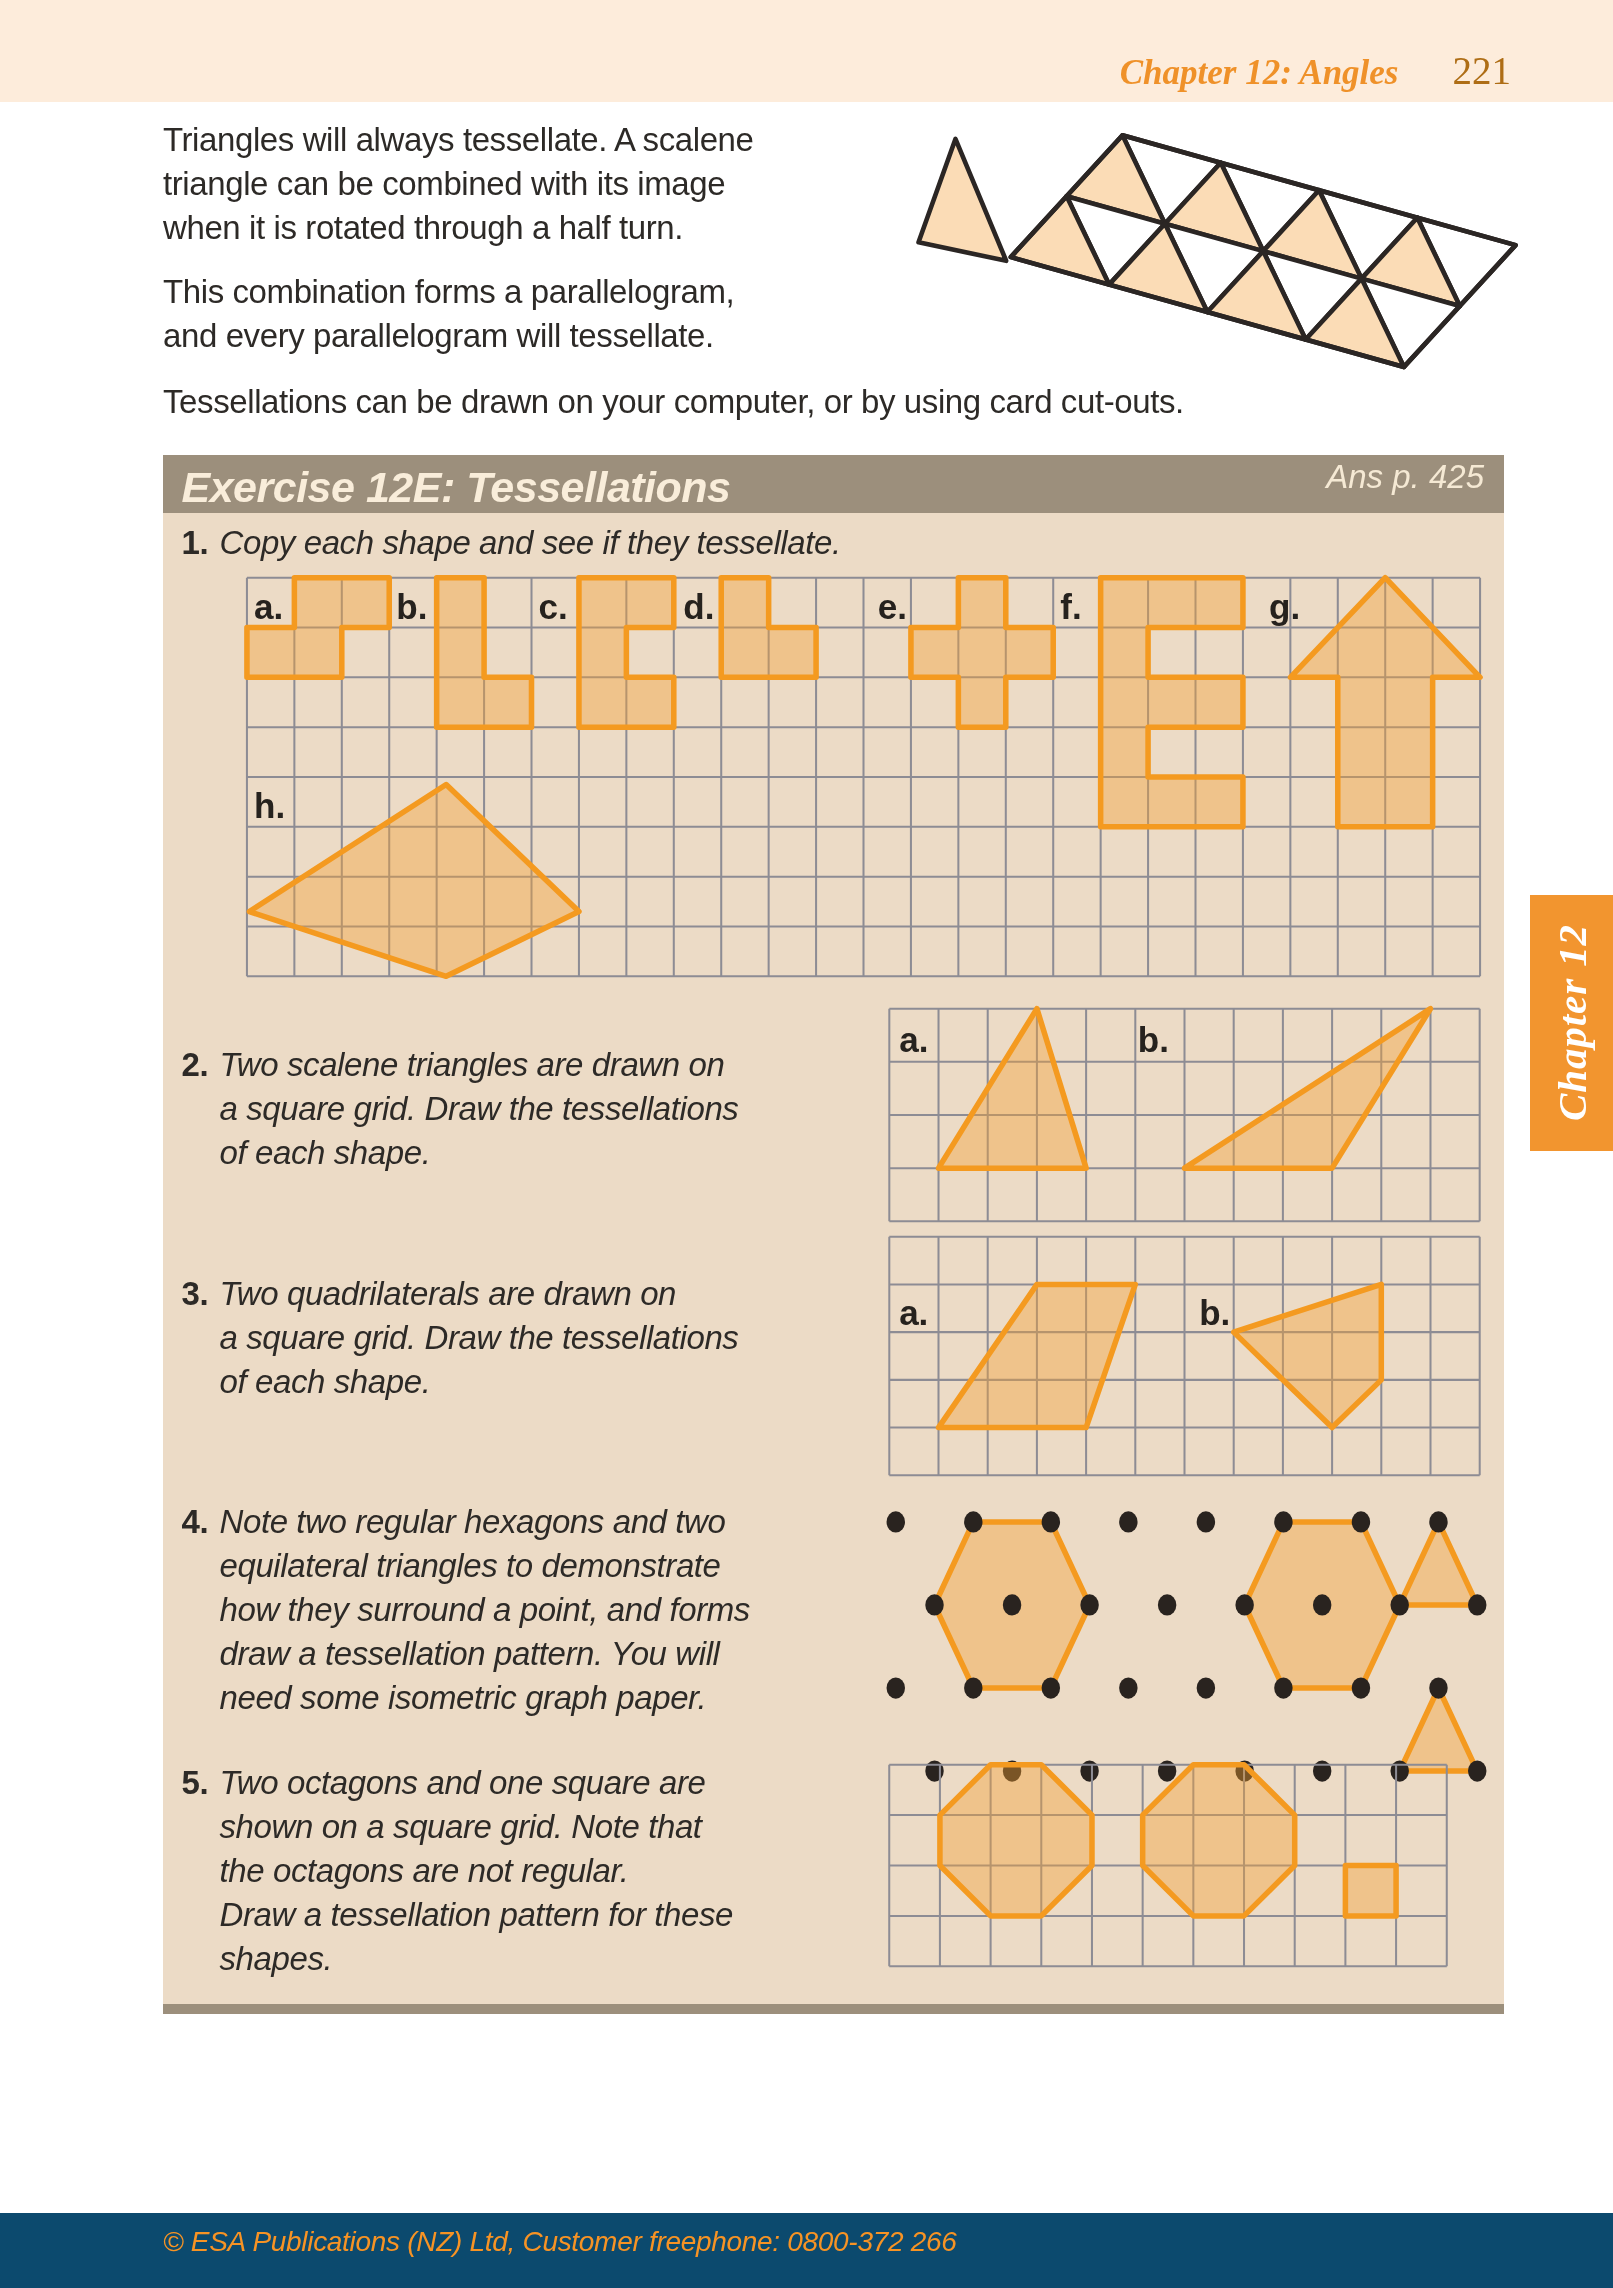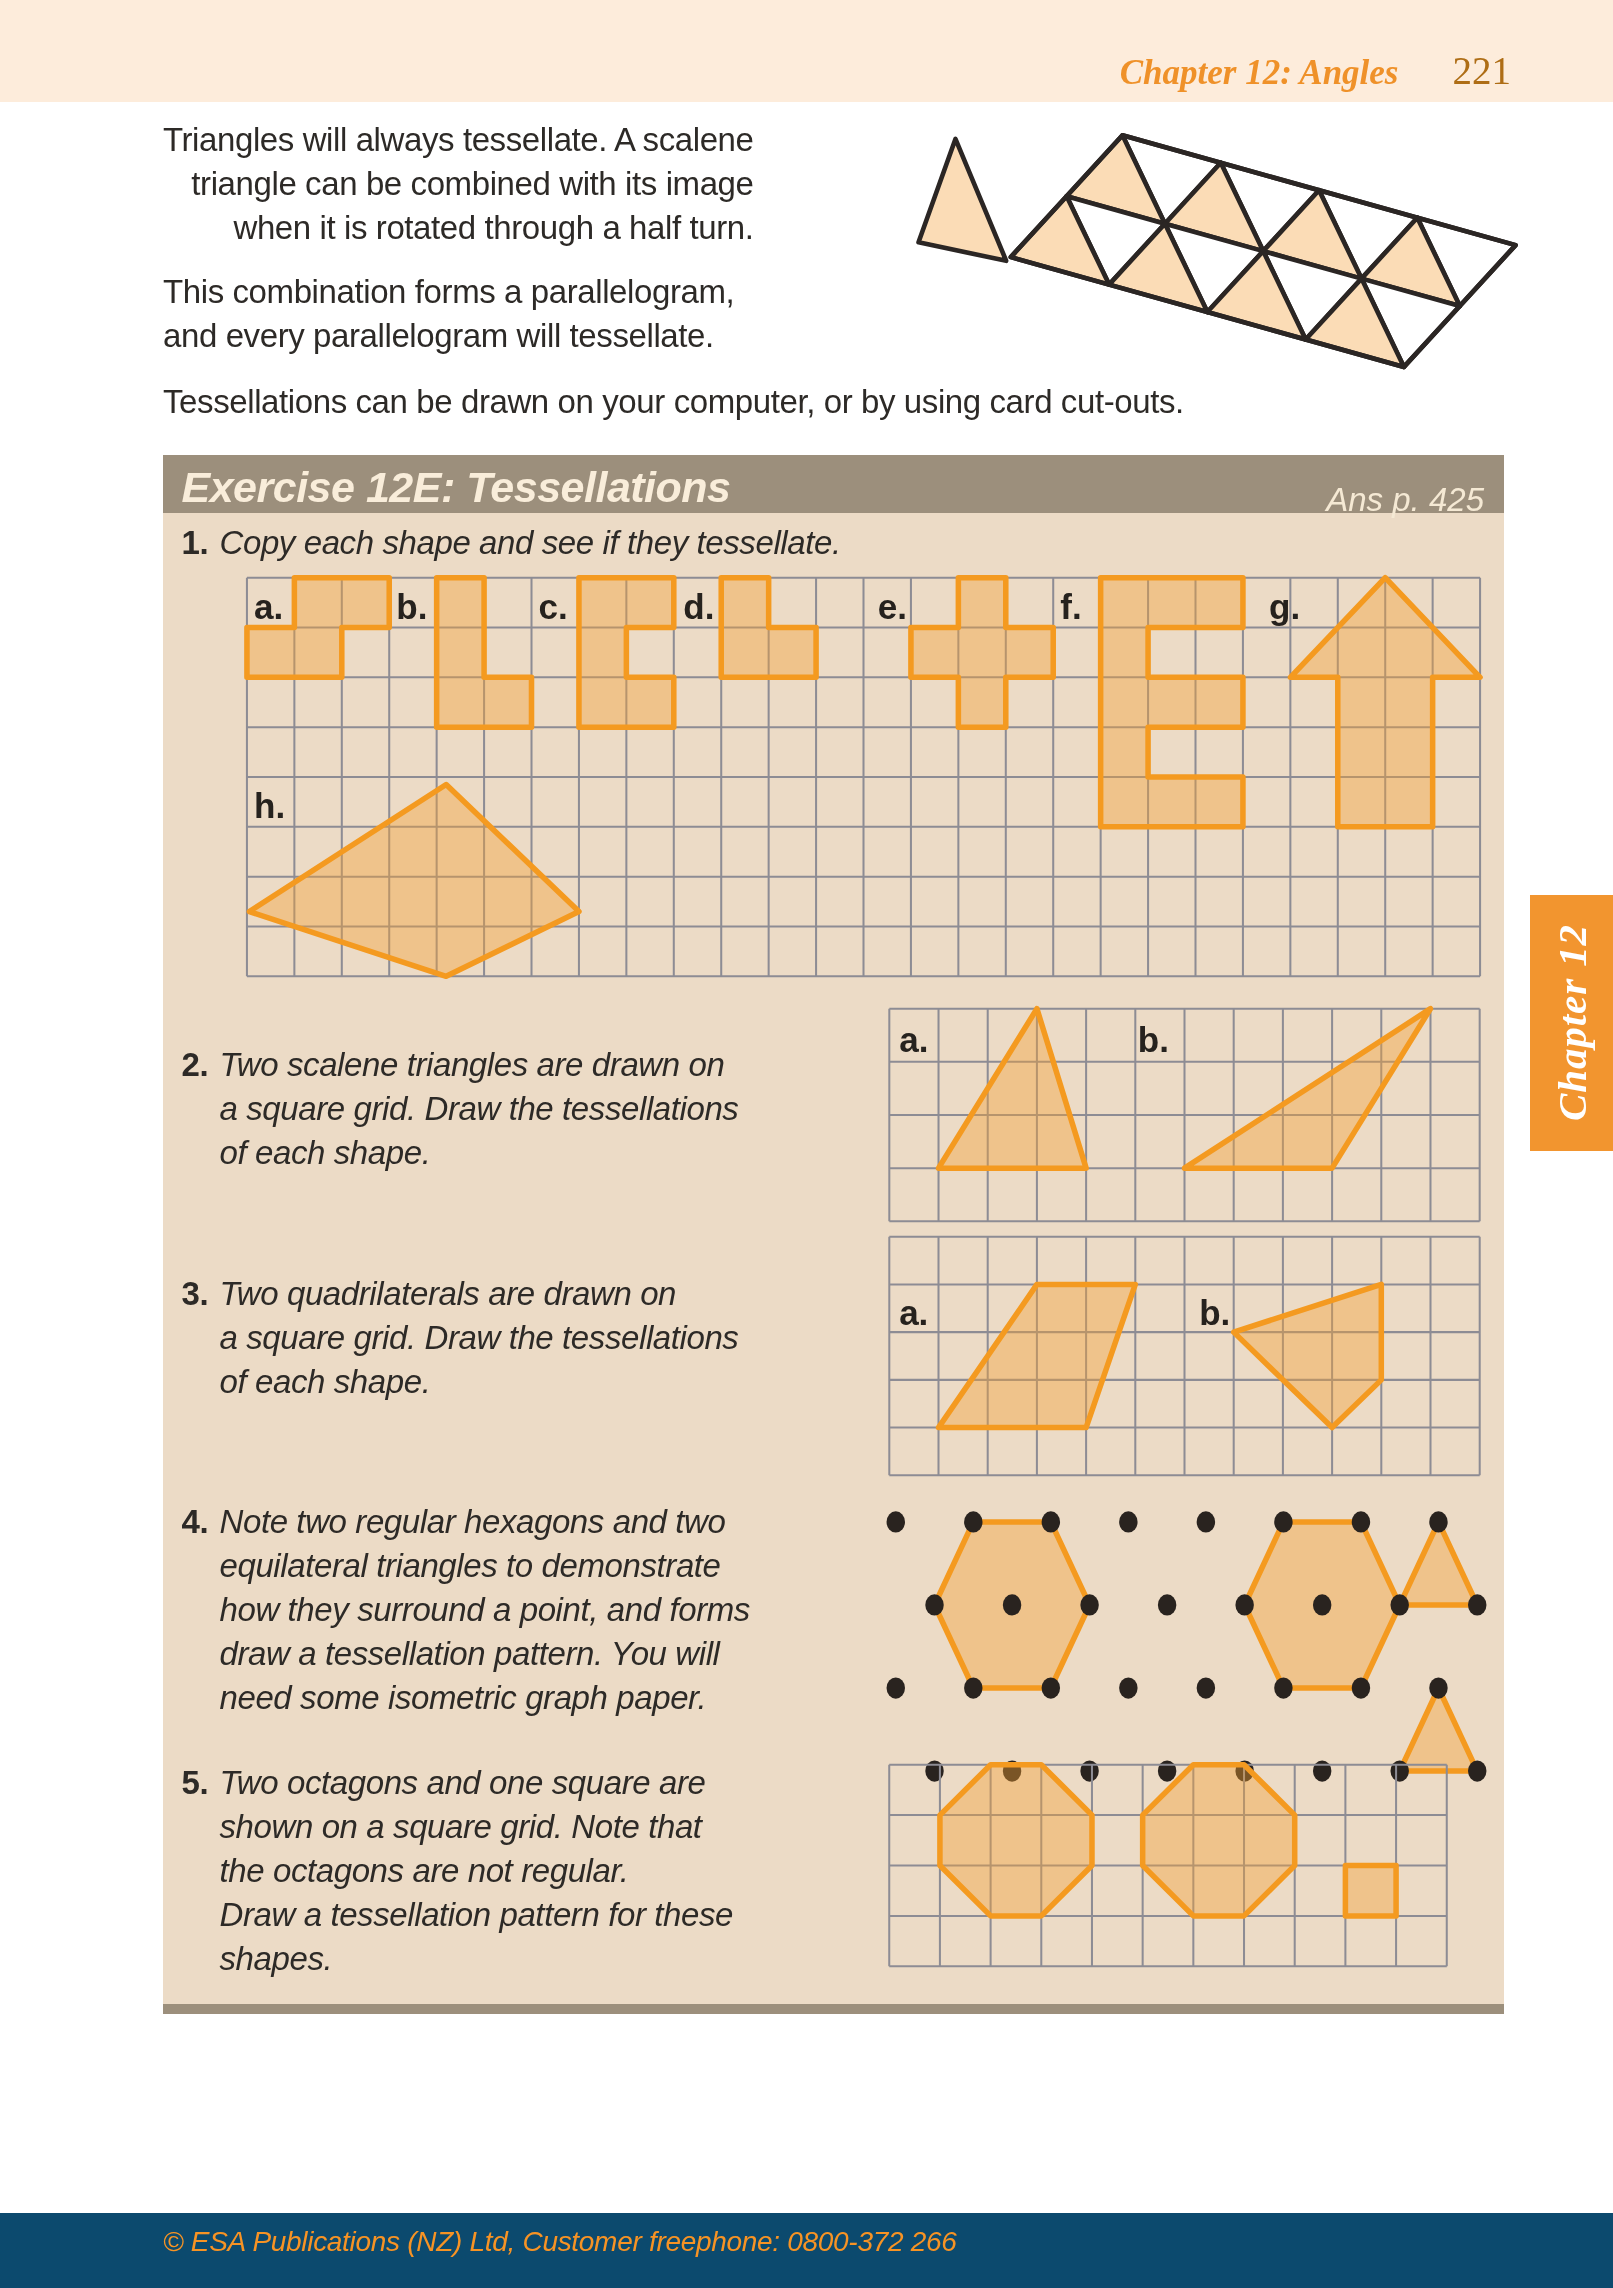--- a/index.html
+++ b/index.html
@@ -9,21 +9,21 @@
   .header-text{position:absolute;top:48px;right:102px;display:flex;align-items:baseline;gap:54px;}
   .chapter-heading{font-family:"Liberation Serif",serif;font-style:italic;font-weight:bold;
         font-size:35px;color:#ef9129;}
   .page-number{font-family:"Liberation Serif",serif;font-weight:normal;font-size:39px;color:#ae6d15;}
   .intro-para{position:absolute;left:163px;font-size:33px;line-height:44px;letter-spacing:-0.4px;}
   .intro-figure{position:absolute;left:877px;top:88px;}
   .exercise-box{position:absolute;left:163px;top:455px;width:1341px;height:1559px;background:#ecdbc6;}
   .exercise-bar{position:absolute;left:0;top:0;width:100%;height:58px;background:#9c8f7c;}
   .exercise-title{position:absolute;left:18.5px;top:8.3px;font-family:"Liberation Sans",sans-serif;
         font-weight:bold;font-style:italic;font-size:43px;color:#f9edda;letter-spacing:-0.5px;}
-  .exercise-ansref{position:absolute;right:20px;top:26px;font-style:italic;font-size:33px;color:#f5e9d4;}
+  .exercise-ansref{position:absolute;right:20px;top:3px;font-style:italic;font-size:33px;color:#f5e9d4;}
   .exercise-bottom{position:absolute;left:0;bottom:0;width:100%;height:10px;background:#9c8f7c;}
   .question{position:absolute;left:18.5px;font-size:33px;line-height:44px;letter-spacing:-0.4px;}
   .q-num{position:absolute;left:0;top:0;font-weight:bold;}
   .q-lines{margin-left:38px;font-style:italic;}
   .fig{position:absolute;}
   .chapter-tab{position:absolute;left:1530px;top:895px;width:83px;height:256px;background:#f2952f;}
   .chapter-tab span{position:absolute;left:0;top:0;width:100%;height:100%;
         display:flex;align-items:center;justify-content:center;
         writing-mode:vertical-rl;transform:rotate(180deg);
         font-family:"Liberation Serif",serif;font-weight:bold;font-style:italic;
@@ -36,21 +36,21 @@
 
 <div class="page">
 
   <div class="cream-strip">
     <div class="header-text">
       <span class="chapter-heading">Chapter 12: Angles</span>
       <span class="page-number">221</span>
     </div>
   </div>
 
-  <div class="intro-para" style="top:118px;text-align:right;">
+  <div class="intro-para" style="top:118px;">
     <div>Triangles will always tessellate. A scalene</div>
     <div>triangle can be combined with its image</div>
     <div>when it is rotated through a half turn.</div>
   </div>
   <div class="intro-para" style="top:270px;">
     <div>This combination forms a parallelogram,</div>
     <div>and every parallelogram will tessellate.</div>
   </div>
   <div class="intro-para" style="top:380px;">
     <div>Tessellations can be drawn on your computer, or by using card cut-outs.</div>

